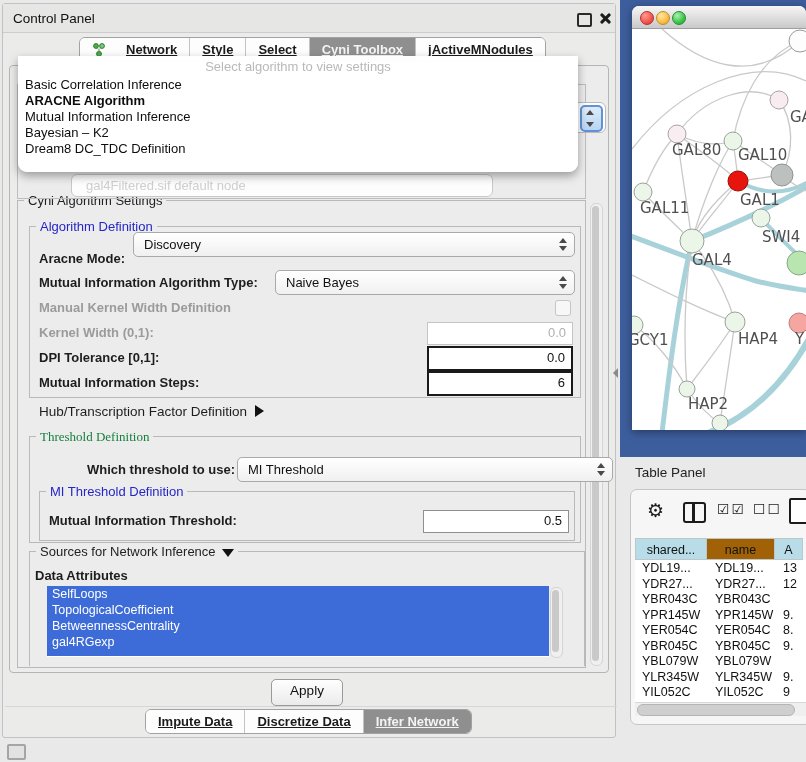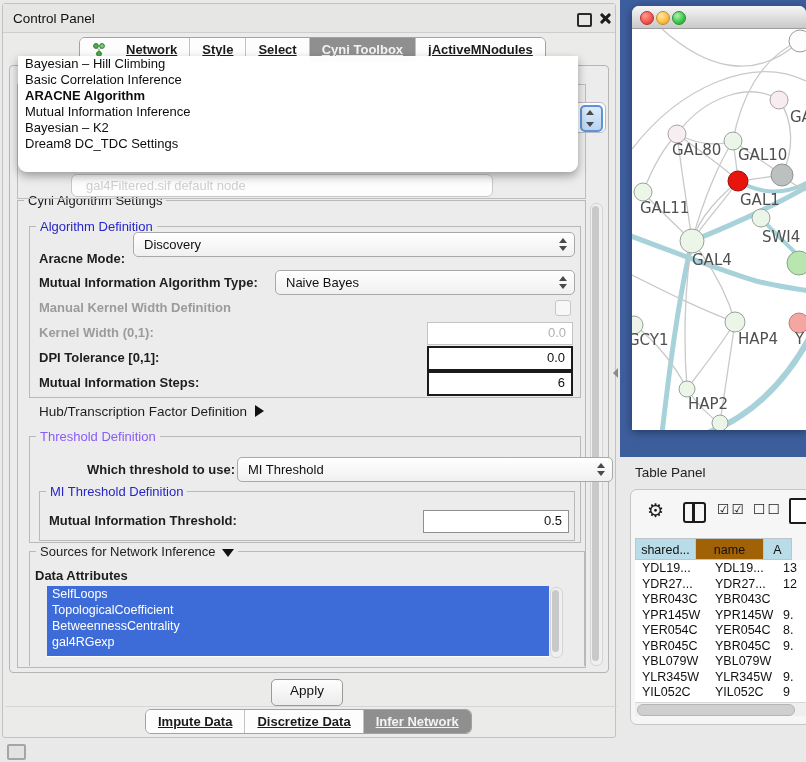--- a/index.html
+++ b/index.html
@@ -25,21 +25,21 @@
   #top-tabs{left:76px;top:33px;}
   #bottom-tabs{left:142px;top:705px;}
 
   
   .cp-content{left:6px;top:61px;width:598px;height:606px;background:#ececec;border:1px solid #b5b5b5;border-radius:4px;}
 
   
   .group{position:absolute;border:1px solid #b9b9b9;}
   .legend{position:absolute;top:-8px;left:6px;background:#ececec;padding:0 4px;font-size:13px;white-space:nowrap;}
   .legend.blue{color:#2525c8;}
-  .legend.green{color:#8b5cf6;}
+  .legend.green{color:#15803d;font-family:Liberation Serif, serif;}
   .legend.black{color:#222;}
 
   .flabel{position:absolute;font-size:13px;font-weight:bold;color:#1d1d1d;white-space:nowrap;}
   .flabel.dis{color:#9b9b9b;}
 
   .combo{position:absolute;height:23px;background:linear-gradient(#ffffff,#f0f0f0);border:1px solid #a9a9a9;border-radius:5px;}
   .combo .val{position:absolute;left:10px;top:4px;font-size:13px;color:#111;}
   .spin{position:absolute;right:7px;top:4px;width:9px;height:15px;}
   .tri-up{position:absolute;left:1px;top:1px;width:0;height:0;border-left:4px solid transparent;border-right:4px solid transparent;border-bottom:5px solid #4a4a4a;}
   .tri-dn{position:absolute;left:1px;bottom:1px;width:0;height:0;border-left:4px solid transparent;border-right:4px solid transparent;border-top:5px solid #4a4a4a;}
@@ -240,27 +240,27 @@
         <div class="seg">
           <span>Discretize Data</span>
         </div>
         <div class="seg selected">
           <span>Infer Network</span>
         </div>
       </div>
   </div>
 
   <div class="abs popup">
+    <div class="popup-header">Select algorithm to view settings</div>
     <div id="popup-items">
-        <div class="popup-item">Bayesian – Hill Climbing</div>
         <div class="popup-item">Basic Correlation Inference</div>
         <div class="popup-item bold">ARACNE Algorithm</div>
         <div class="popup-item">Mutual Information Inference</div>
         <div class="popup-item">Bayesian – K2</div>
-        <div class="popup-item">Dream8 DC_TDC Settings</div>
+        <div class="popup-item">Dream8 DC_TDC Definition</div>
       </div>
   </div>
 
   <div class="abs splitter-handle"></div>
   <div class="abs grip"></div>
 
   <div class="abs desktop">
     <div class="abs macwin">
       <div class="abs mactitle">
         <span class="light red"></span>
@@ -333,21 +333,21 @@
     <div class="tp-toolbar">
       <span class="gear">⚙</span>
       <span class="colsplit">
           <i></i>
         </span>
       <span class="ckpair" style="left:86px;">☑☑</span>
       <span class="ckpair" style="left:122px;">☐☐</span>
       <span class="pageico"></span>
     </div>
     <div class="thead" id="table-head">
-        <div class="th blue" style="width: 61px;">shared...</div>
+        <div class="th blue" style="width: 72px;">shared...</div>
         <div class="th gray" style="width: 68px;">name</div>
         <div class="th blue" style="width: 28px;">A</div>
       </div>
     <div class="tbody" id="table-body">
         <div class="trow">
           <div class="td c1">YDL19...</div>
           <div class="td c2">YDL19...</div>
           <div class="td c3">13</div>
         </div>
         <div class="trow">

